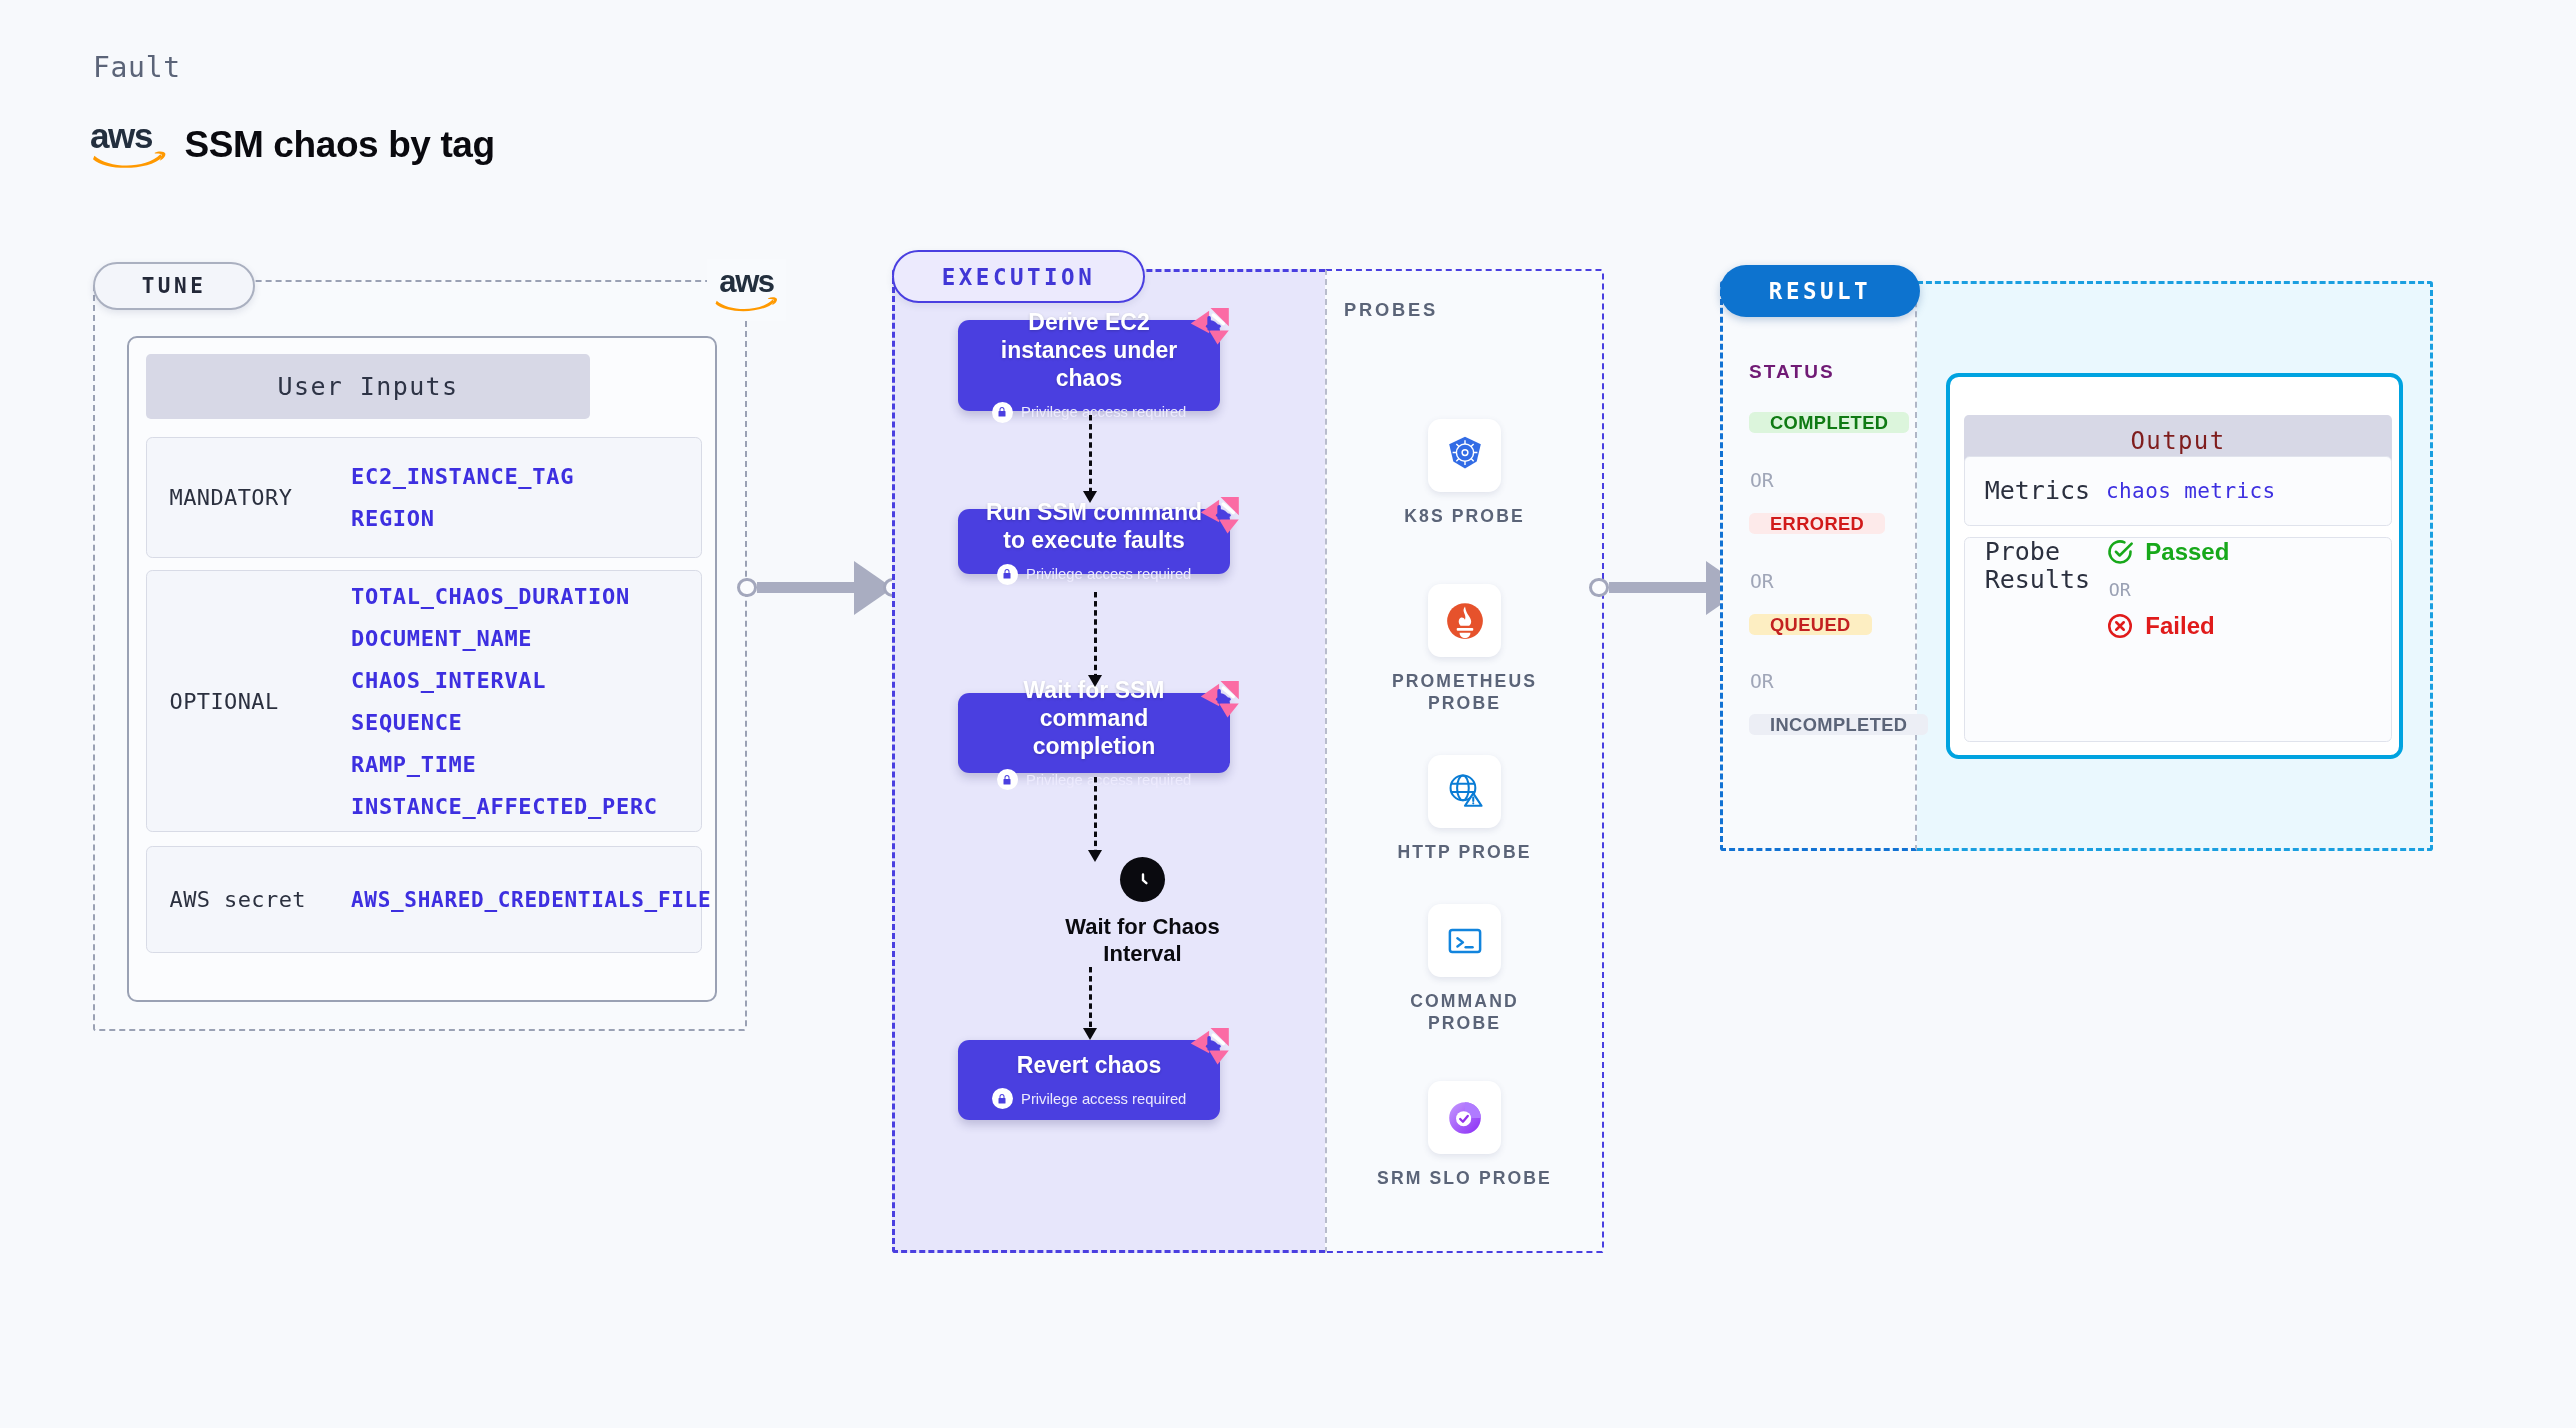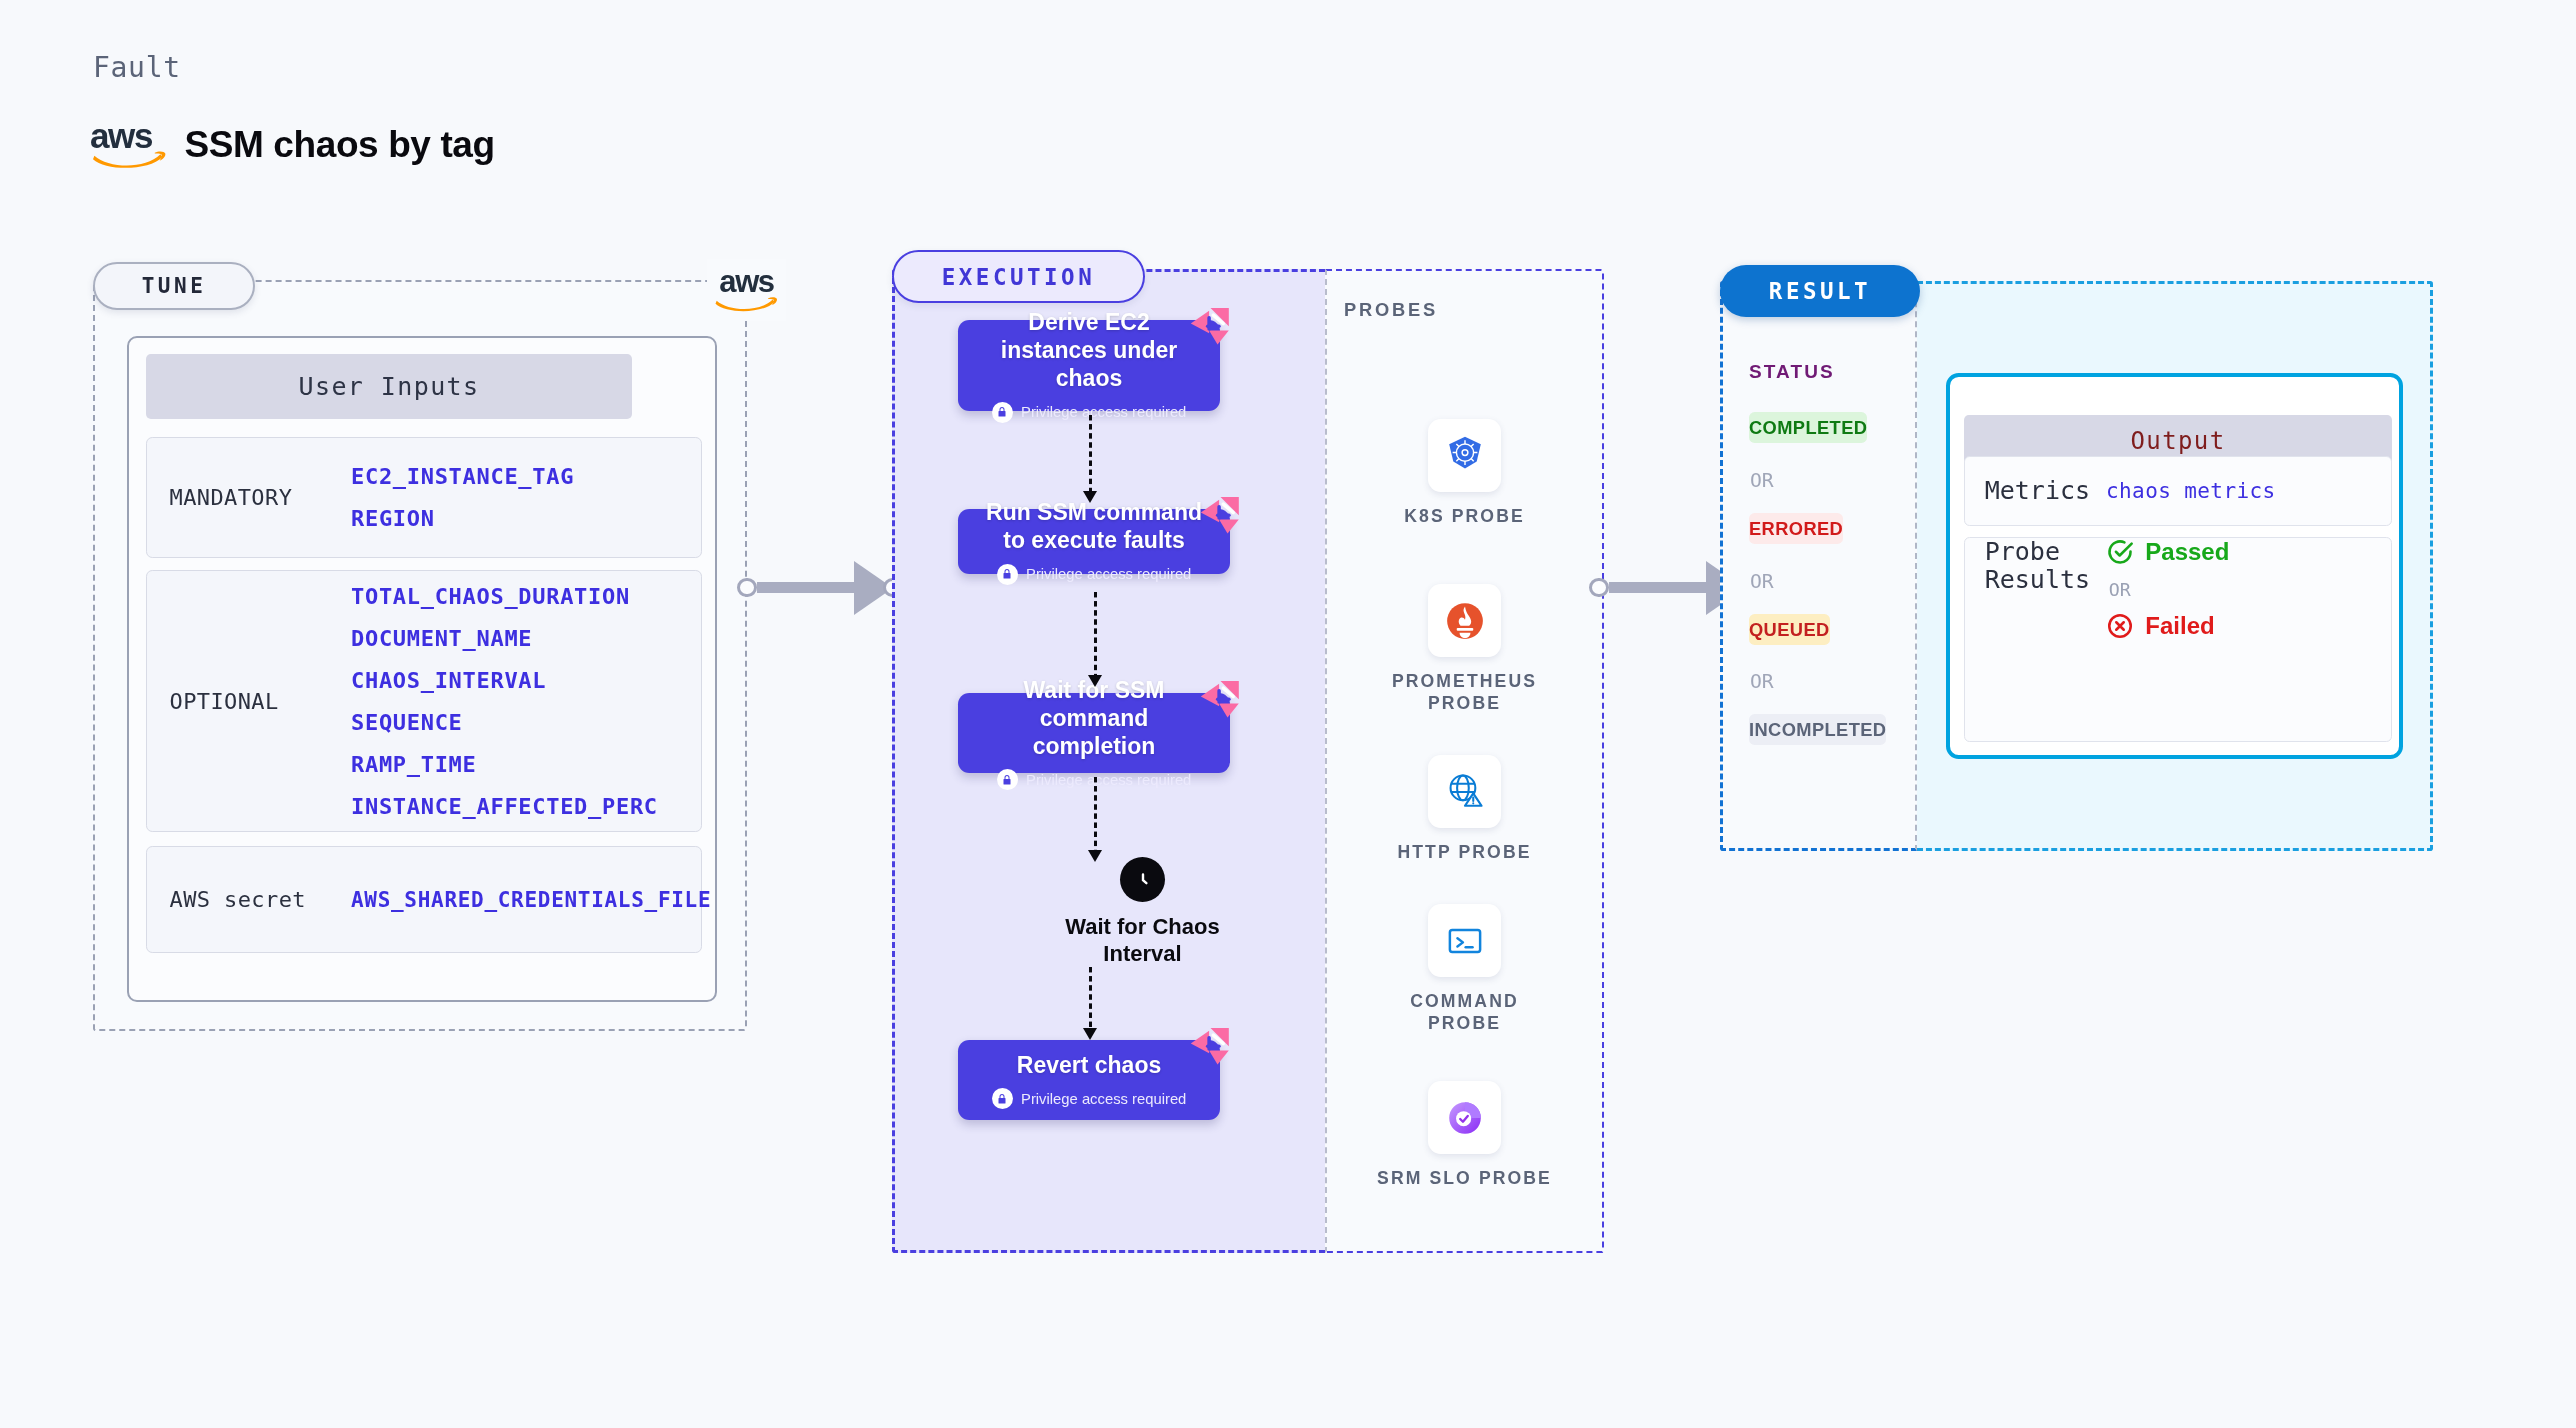--- a/index.html
+++ b/index.html
@@ -79,21 +79,21 @@
     border: 3.5px dashed #1a9fe0; border-left: none;
     border-radius: 0 2.8px 2.8px 0; background: #eaf8fe;
   }
 
   
   .tune-card {
     position: absolute; left: 127px; top: 336px; width: 590px; height: 666px;
     background: #fbfcfe; border: 2.1px solid #9aa1b4; border-radius: 9.9px;
   }
   .ui-header {
-    position: absolute; left: 17px; top: 15.5px; width: 486px; height: 65px;
+    position: absolute; left: 17px; top: 15.5px; width: 444px; height: 65px;
     background: #d7d8e6; border-radius: 4.9px;
     display: flex; align-items: center; justify-content: center;
     font-family: "DejaVu Sans Mono", monospace; font-size: 25px;
     color: #2d3345; letter-spacing: 1.4px;
   }
   .param-block {
     position: absolute; left: 17px; width: 556px;
     background: #f4f6fb; border: 1.4px solid #d8dbe6; border-radius: 6.3px;
     display: flex; align-items: center;
   }
@@ -213,22 +213,22 @@
   .pr3 { left: 1373px; top: 755px; }
   .pr4 { left: 1373px; top: 904px; }
   .pr5 { left: 1373px; top: 1081px; }
 
   
   .status-title {
     position: absolute; left: 1749px; top: 361px;
     font-size: 19px; font-weight: 700; color: #701a75; letter-spacing: 2.1px;
   }
   .status-badge {
-    position: absolute; left: 1749px; border-radius: 5.6px; padding: 0 0;
-    height: 31px; display: flex; align-items: center;
+    position: absolute; left: 1749px; border-radius: 5.6px; padding: 0 21px;
+    height: 21px; display: flex; align-items: center;
     font-size: 18.3px; font-weight: 700; letter-spacing: 0.4px;
   }
   .sb-completed { top: 412px; background: #dcf5dc; color: #0f7a13; }
   .sb-errored   { top: 513px; background: #fdeaea; color: #d11a1a; }
   .sb-queued    { top: 614px; background: #fdeec2; color: #c32020; }
   .sb-incomplete{ top: 714px; background: #eceef5; color: #5b6478; }
   .status-or {
     position: absolute; left: 1750px; font-size: 19.7px; color: #a0a6b8;
     font-family: "DejaVu Sans Mono", monospace;
   }

